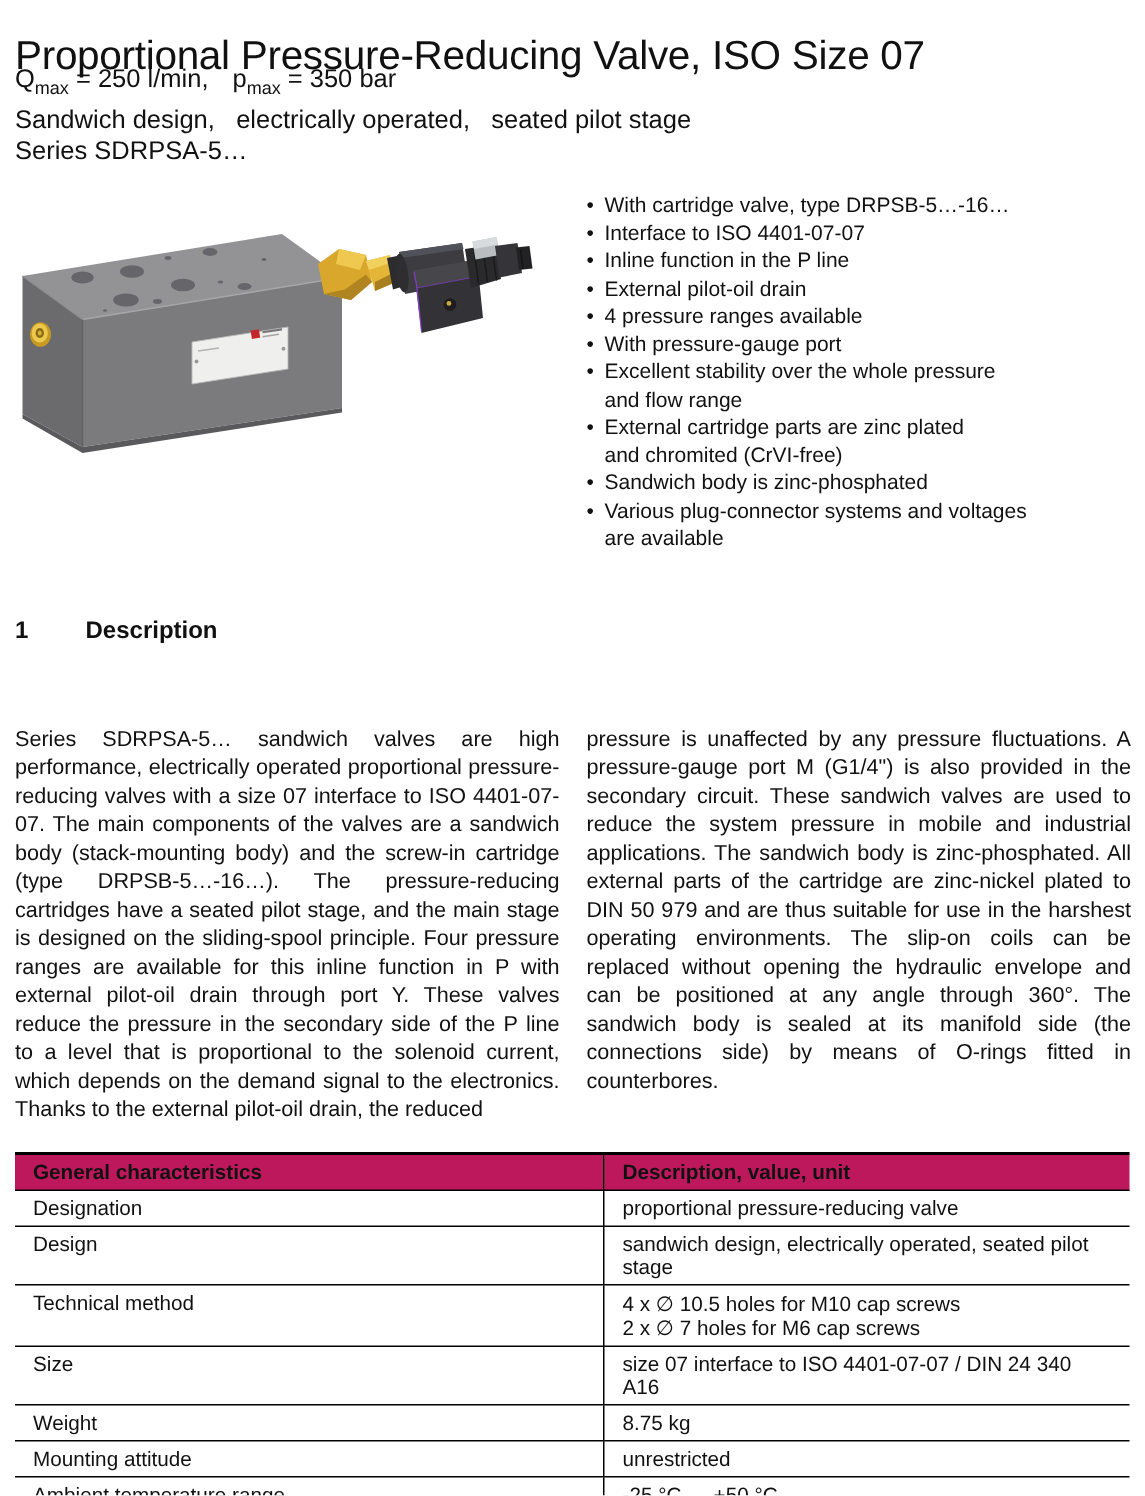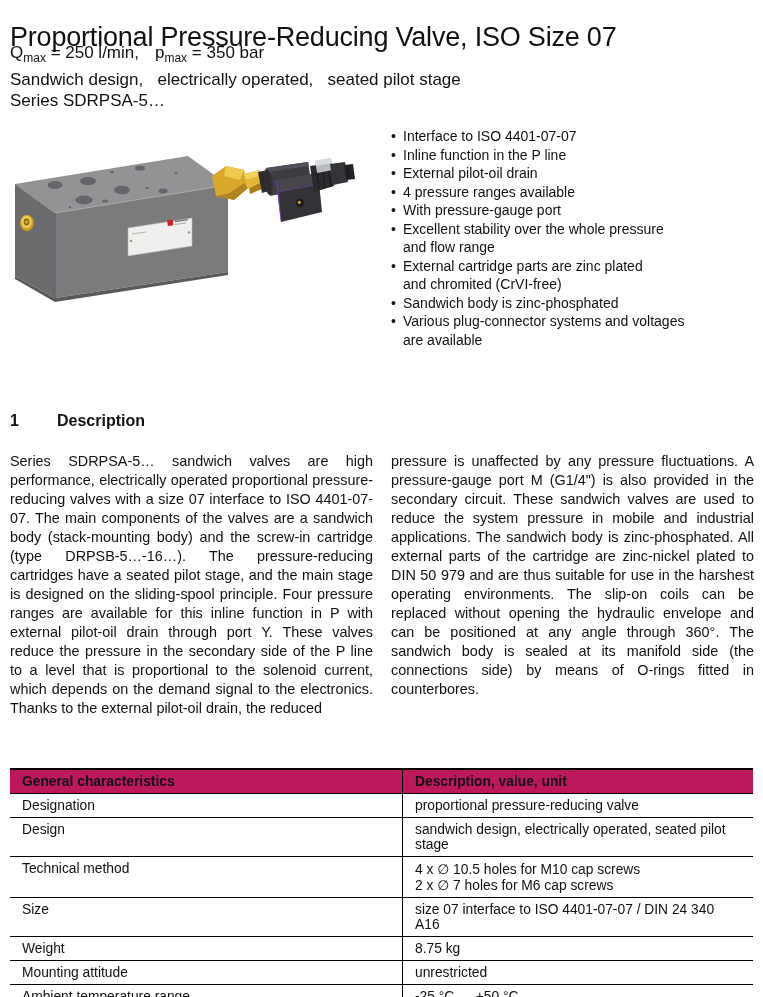--- a/index.html
+++ b/index.html
@@ -29,21 +29,21 @@
   
   .sec-heading{position:absolute;left:10px;font-size:16px;font-weight:bold;}
   .sec-heading .num{display:inline-block;width:47px;}
   .h-desc{top:412px;}
   .h-tech{top:717px;}
   
   .desc-cols{
     position:absolute;left:10px;top:452px;width:744px;display:flex;gap:18px;
   }
   .desc-col{
-    width:363px;font-size:14.4px;line-height:19px;text-align:justify;
+    width:363px;font-size:14.4px;line-height:19px;text-align:justify;margin-top:32px;
   }
   
   .tech-table{
     position:absolute;left:10px;top:768px;width:743px;
     border-collapse:collapse;font-size:13.8px;
     border-top:2px solid #000;border-bottom:2px solid #000;
   }
   .tech-table th,.tech-table td{
     border-bottom:1.5px solid #000;padding:4px 12px;vertical-align:top;
     text-align:left;font-weight:400;
@@ -147,20 +147,21 @@
         <polygon points="315,31 331,28 332,33 316,36" fill="#d8dbde"></polygon>
         <polygon points="330,34 345,32 348,52 333,55" fill="#353539"></polygon>
         <polygon points="344,35 353,34 355,49 346,50" fill="#222225"></polygon>
         <line x1="347" y1="36" x2="348.5" y2="49" stroke="#141416" stroke-width="1"></line>
       </g>
     </svg>
   </div>
 
   <div class="features">
     <ul>
+      <li>With cartridge valve, type DRPSB-5…-16…</li>
       <li>Interface to ISO 4401-07-07</li>
       <li>Inline function in the P line</li>
       <li>External pilot-oil drain</li>
       <li>4 pressure ranges available</li>
       <li>With pressure-gauge port</li>
       <li>Excellent stability over the whole pressure
 and flow range</li>
       <li>External cartridge parts are zinc plated
 and chromited (CrVI-free)</li>
       <li>Sandwich body is zinc-phosphated</li>

